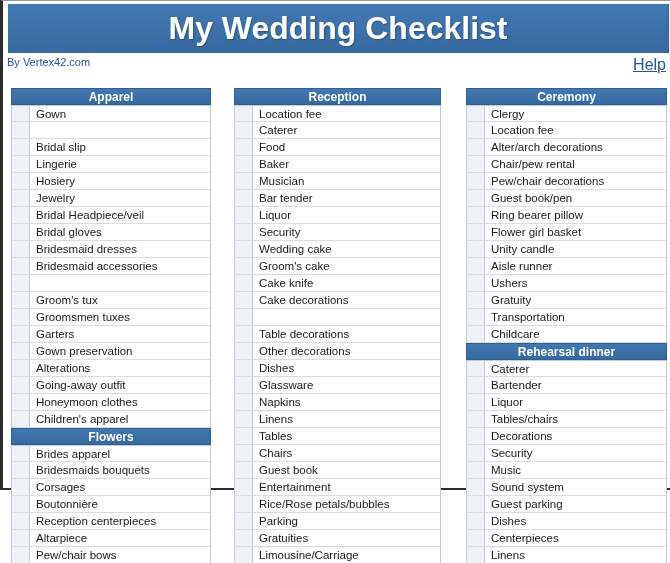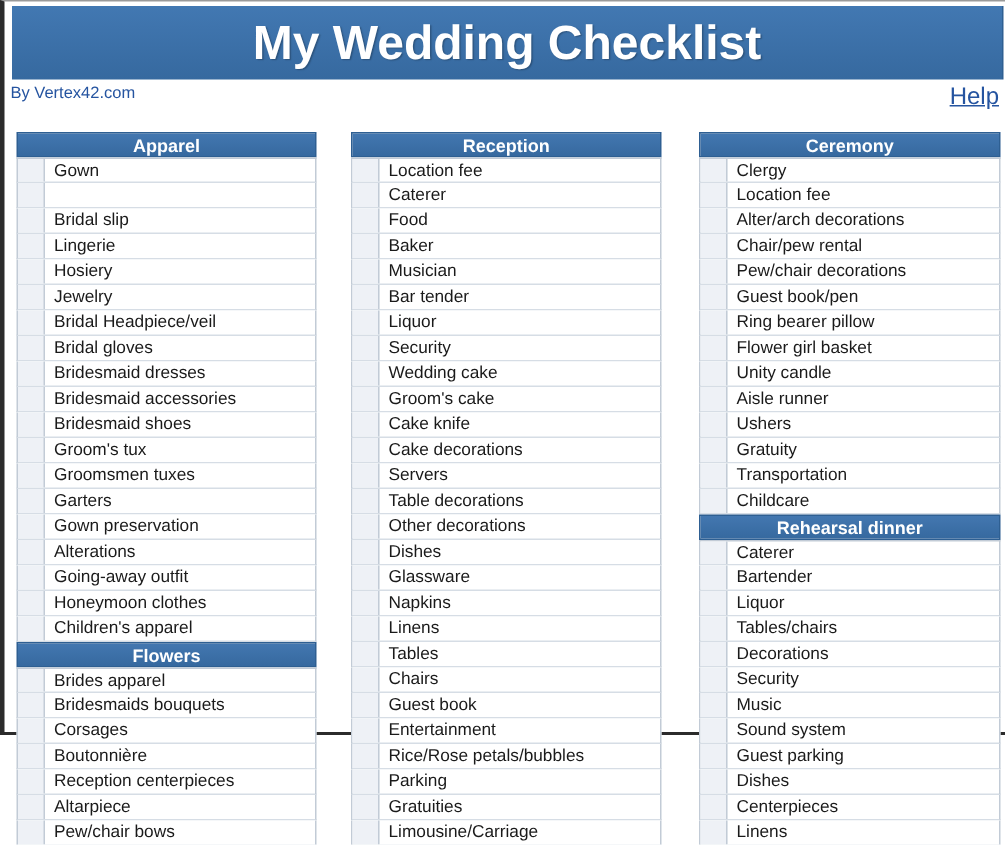--- a/index.html
+++ b/index.html
@@ -162,21 +162,20 @@
         <div class="row">
           <div class="cb"></div>
           <div class="label">Bridesmaid dresses</div>
         </div>
         <div class="row">
           <div class="cb"></div>
           <div class="label">Bridesmaid accessories</div>
         </div>
         <div class="row">
           <div class="cb"></div>
-          <div class="label">Bridesmaid shoes</div>
         </div>
         <div class="row">
           <div class="cb"></div>
           <div class="label">Groom's tux</div>
         </div>
         <div class="row">
           <div class="cb"></div>
           <div class="label">Groomsmen tuxes</div>
         </div>
         <div class="row">
@@ -282,21 +281,20 @@
         <div class="row">
           <div class="cb"></div>
           <div class="label">Cake knife</div>
         </div>
         <div class="row">
           <div class="cb"></div>
           <div class="label">Cake decorations</div>
         </div>
         <div class="row">
           <div class="cb"></div>
-          <div class="label">Servers</div>
         </div>
         <div class="row">
           <div class="cb"></div>
           <div class="label">Table decorations</div>
         </div>
         <div class="row">
           <div class="cb"></div>
           <div class="label">Other decorations</div>
         </div>
         <div class="row">

